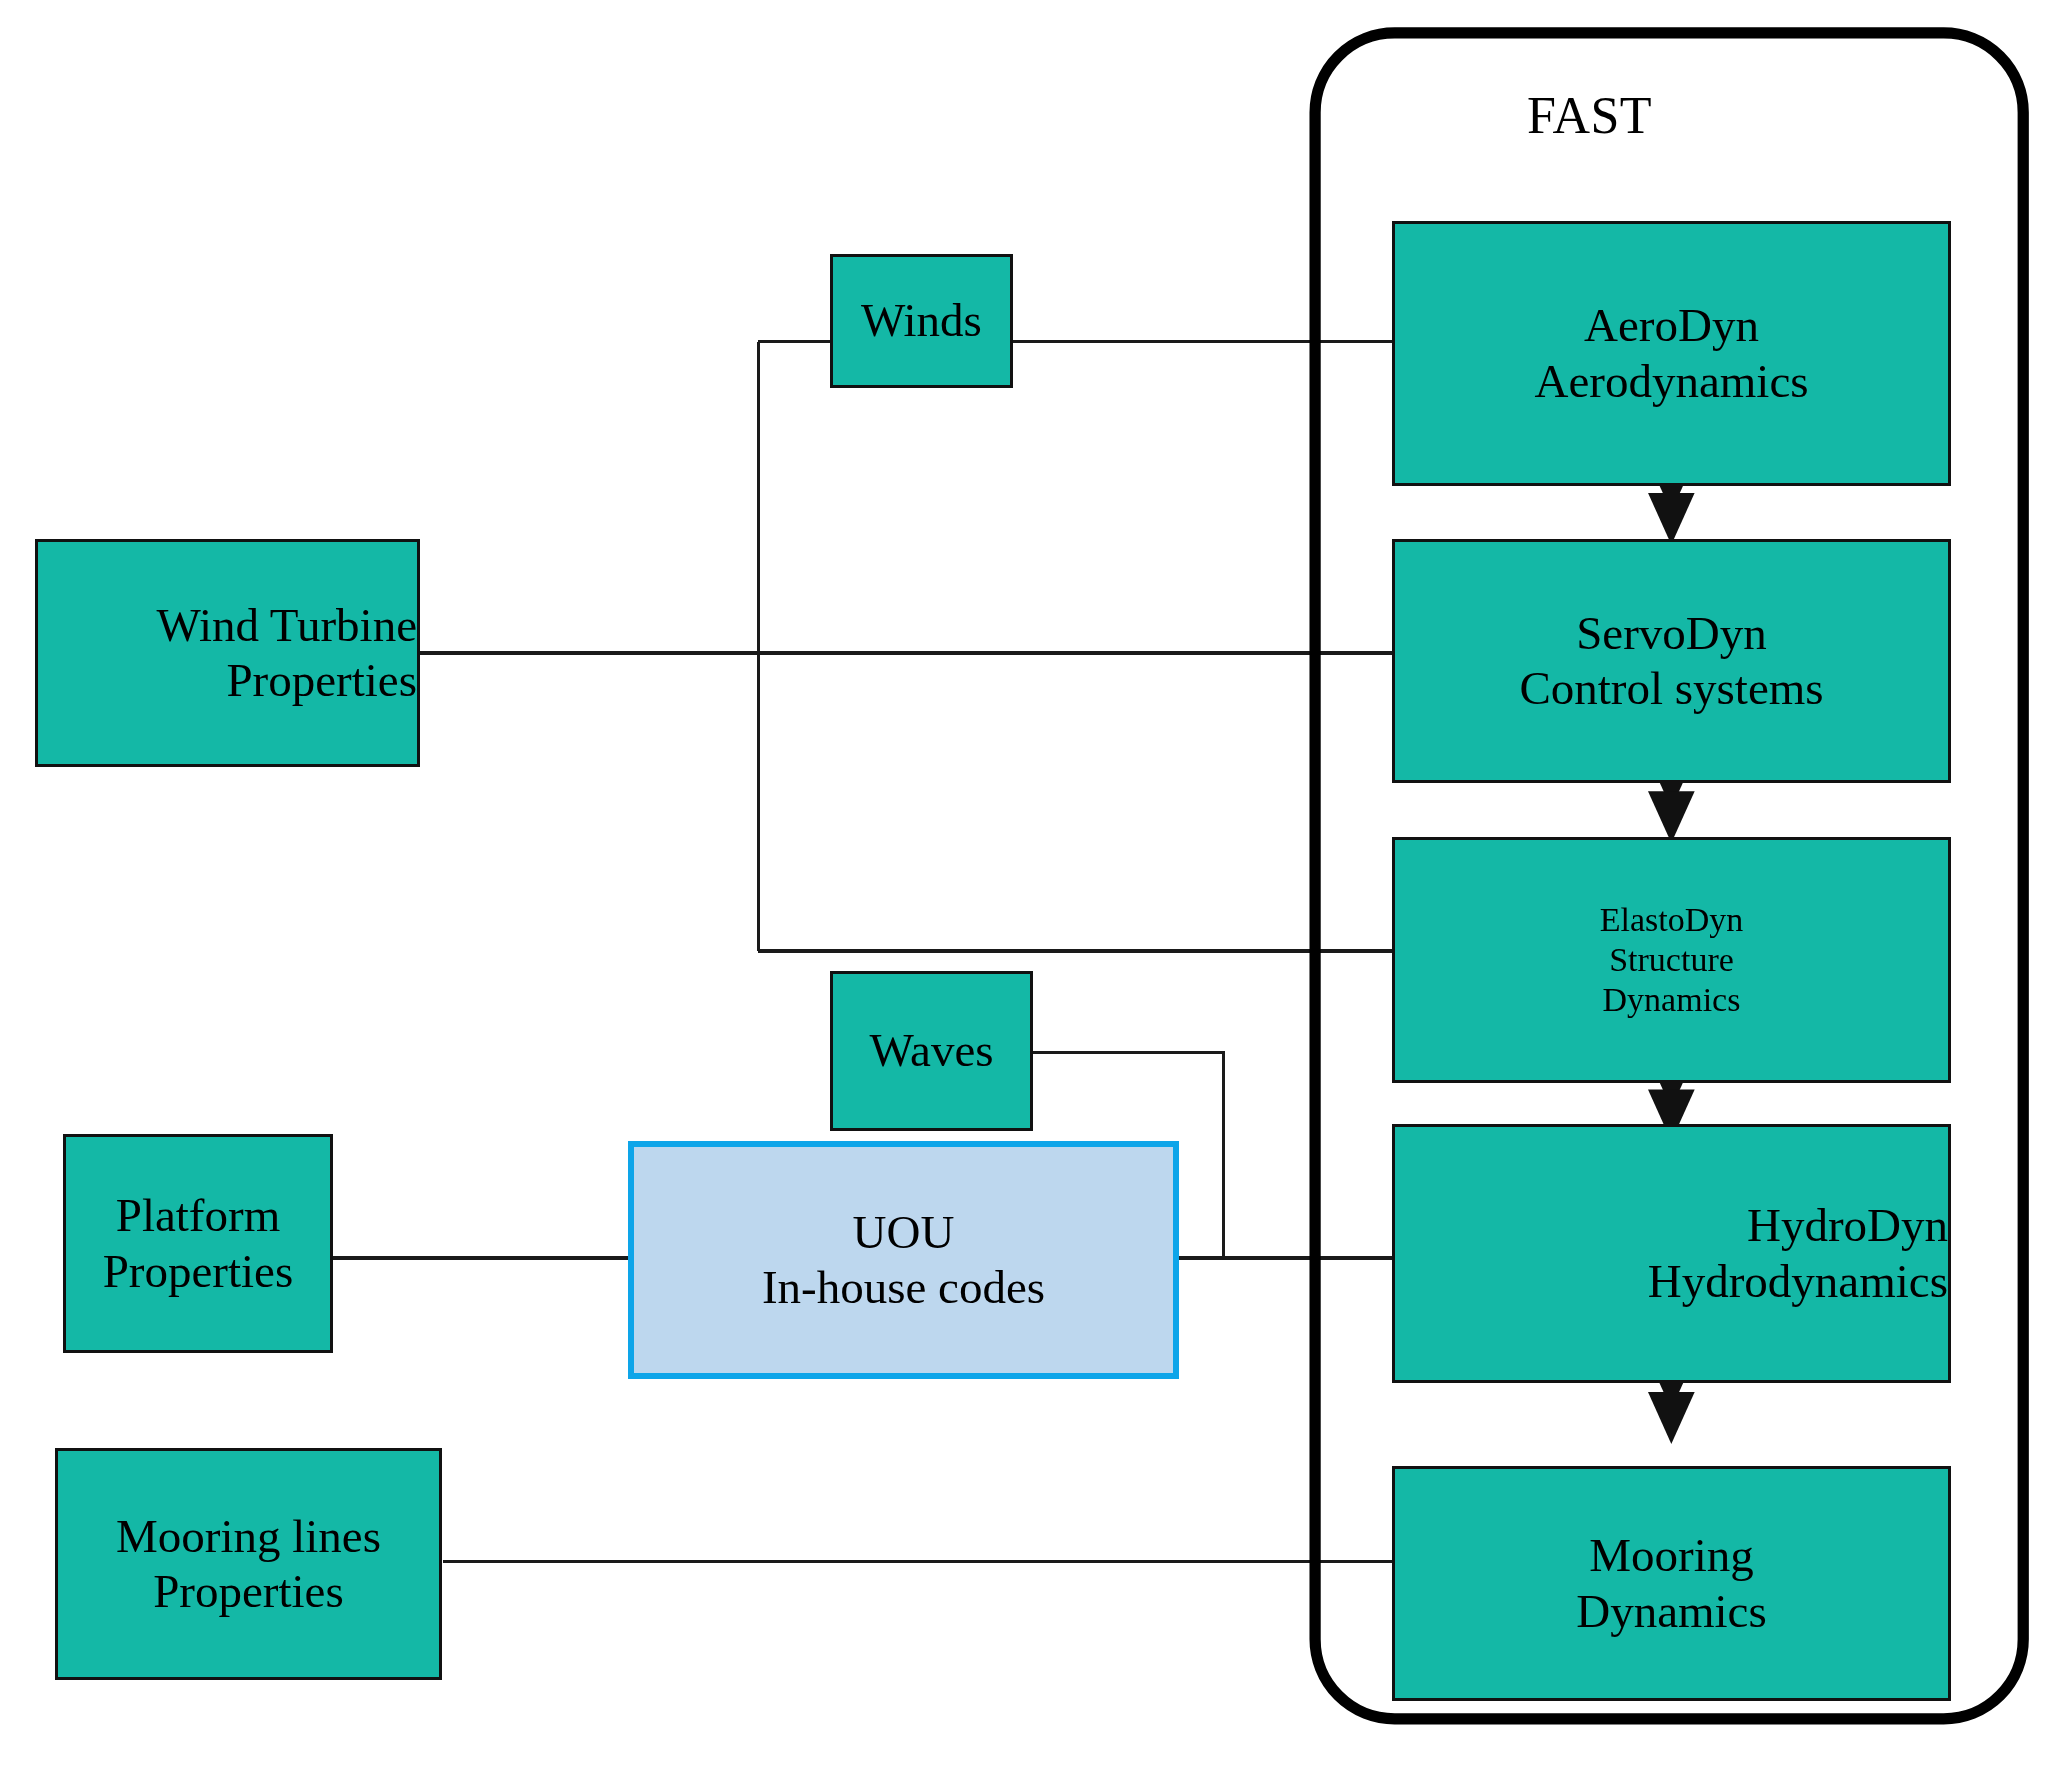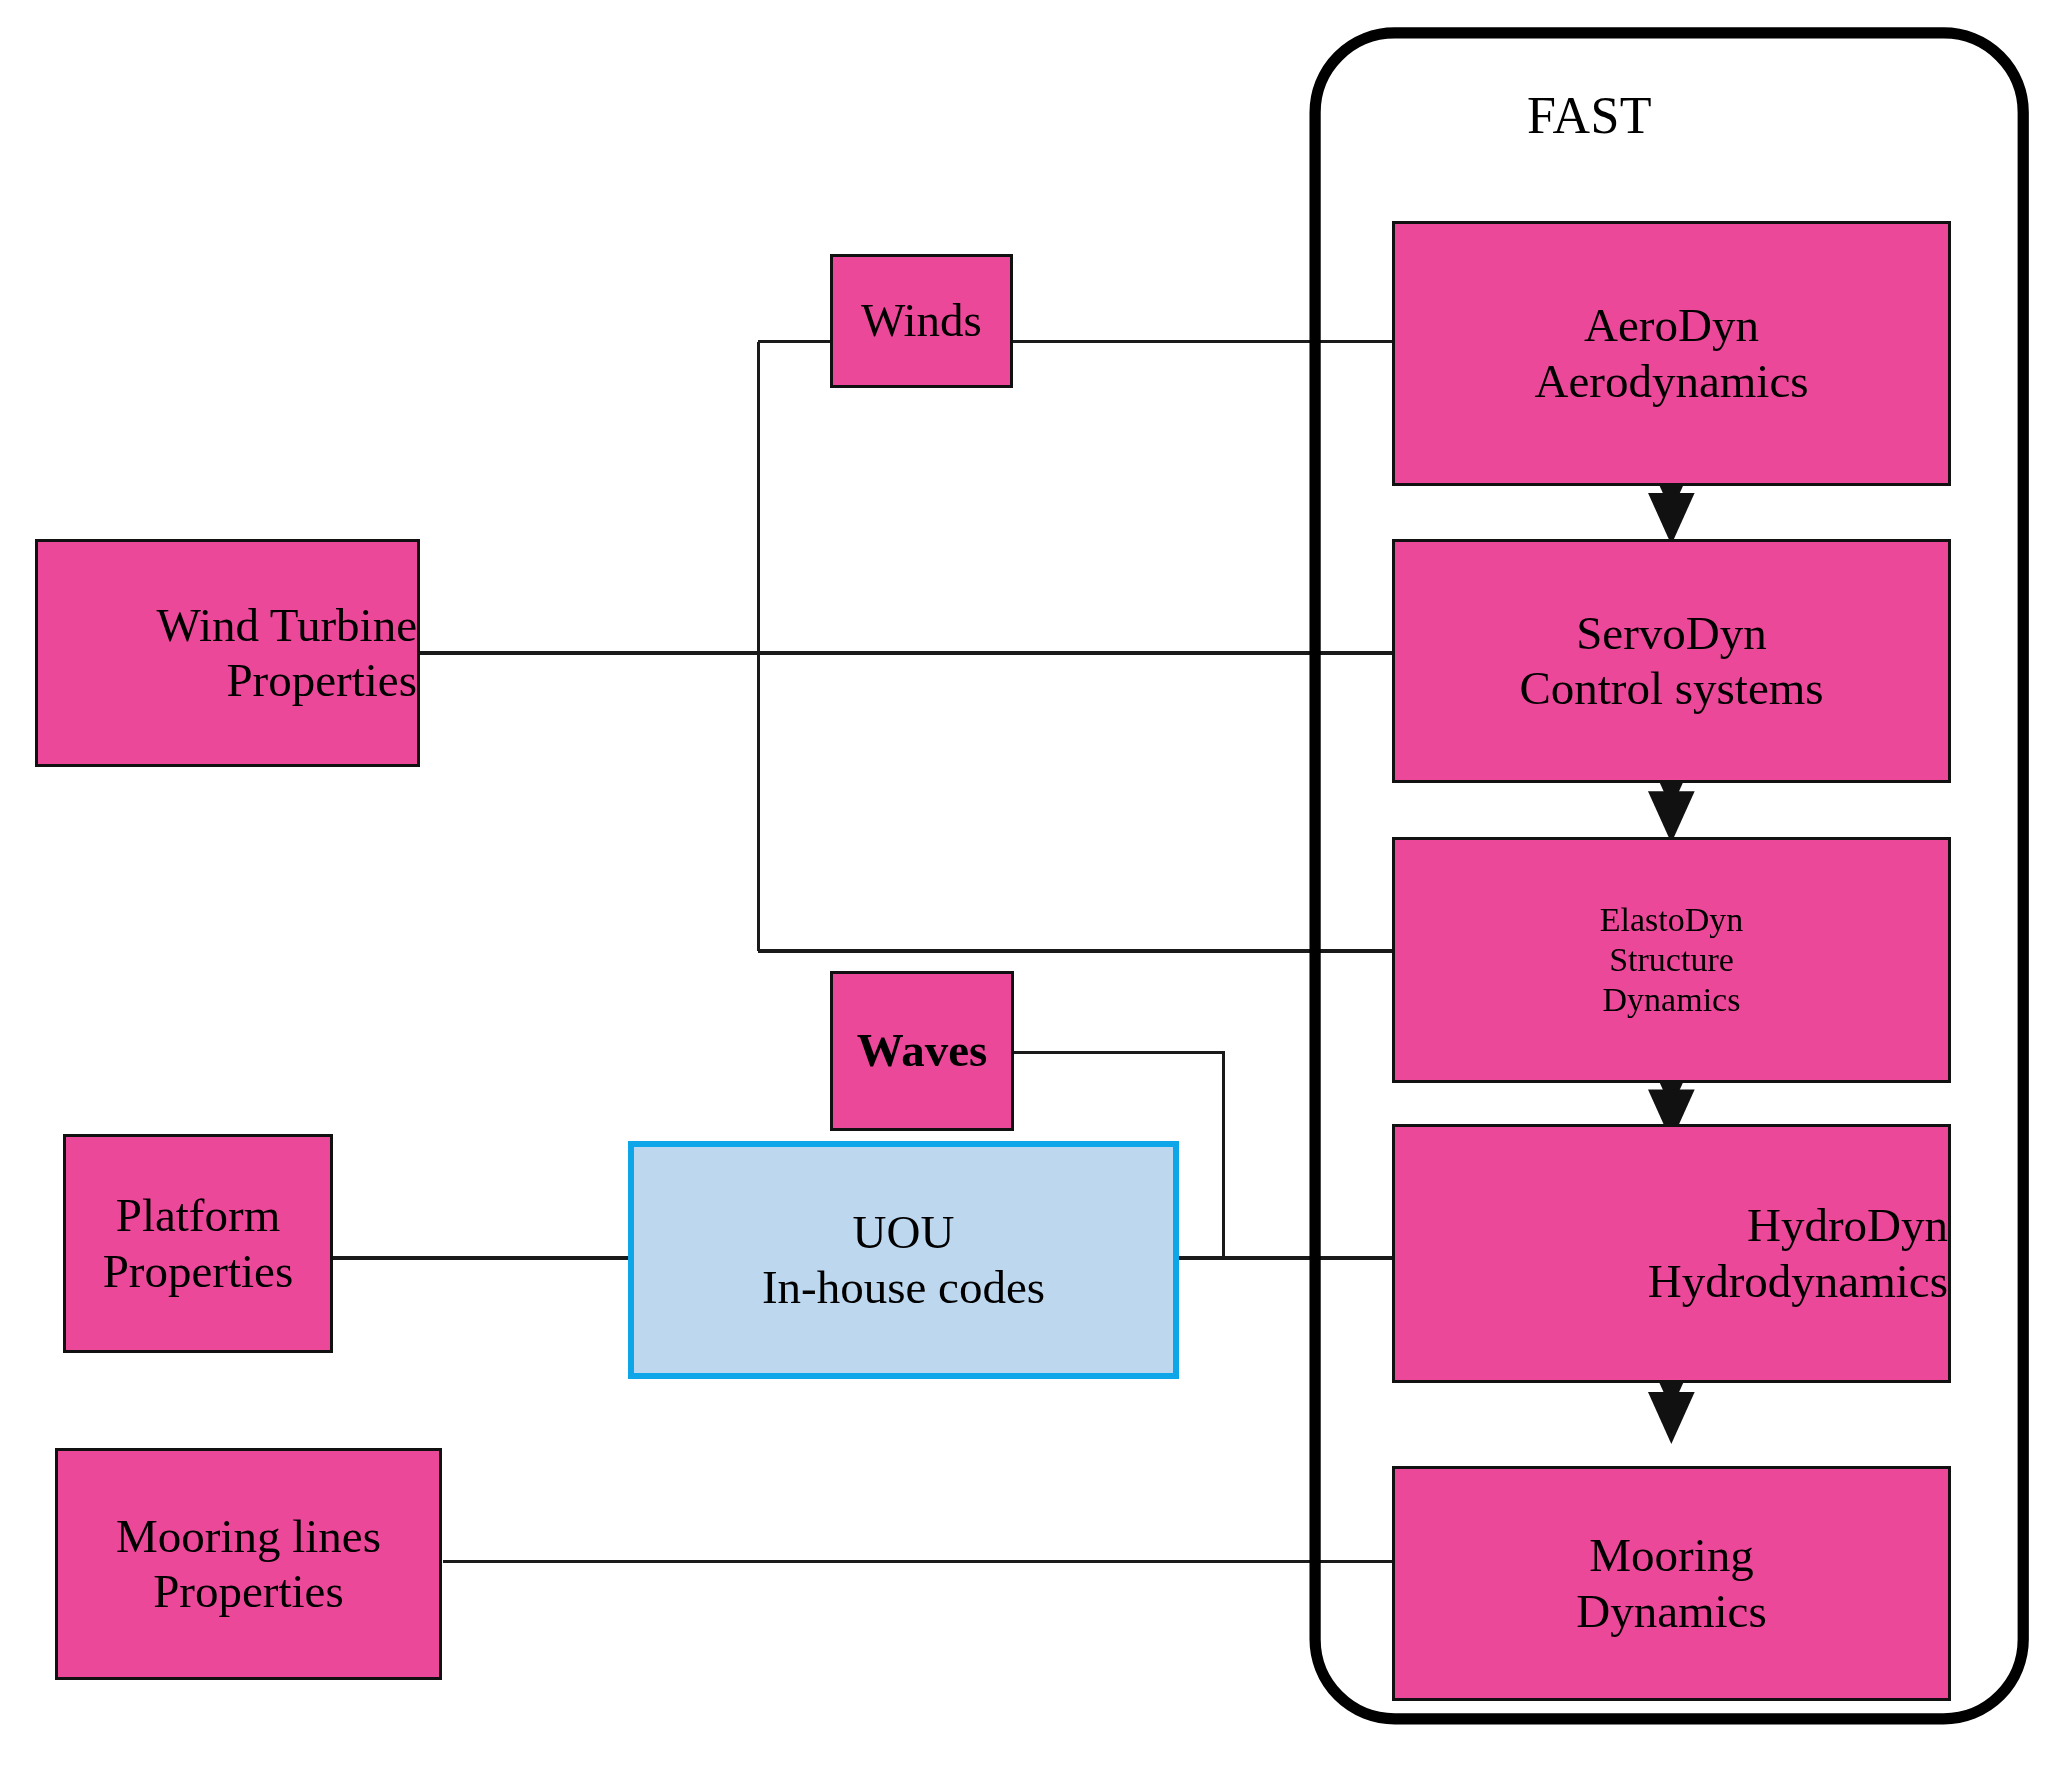--- a/index.html
+++ b/index.html
@@ -2,21 +2,21 @@
 <html style="font-size:14px"><head>
 <meta charset="utf-8">
 <style>
   html,body{margin:0;padding:0;background:#ffffff;}
   body{width:2063px;height:1782px;position:relative;overflow:hidden;
        font-family:"Liberation Serif","DejaVu Serif",serif;color:#000;}
   #canvas{position:absolute;inset:0;}
   svg.layer{position:absolute;left:0;top:0;width:2063px;height:1782px;}
   .node{position:absolute;box-sizing:border-box;display:flex;flex-direction:column;
         align-items:center;justify-content:center;text-align:center;
-        background:#ec4899;border:3.5px solid #111111;line-height:1.18;}
+        background:#14b8a6;border:3.5px solid #111111;line-height:1.18;}
   .node .ln{display:block;white-space:nowrap;}
   .node.blue{background:#bdd7ee;border:6px solid #0ea5e9;}
   .fast-label{position:absolute;font-size:52px;letter-spacing:0.4px;}
 </style>
 </head>
 <body>
 
 <div id="canvas">
 
   <svg class="layer" viewBox="0 0 2386 2061" preserveAspectRatio="none">
@@ -73,21 +73,21 @@
 
   <div class="node" style="left:55px;top:1448px;width:387px;height:232px;font-size:47px;">
     <span class="ln">Mooring lines</span>
     <span class="ln">Properties</span>
   </div>
 
   <div class="node" style="left:830px;top:254px;width:183px;height:134px;font-size:47px;">
     <span class="ln">Winds</span>
   </div>
 
-  <div class="node" style="left:830px;top:971px;width:184px;height:160px;font-size:47px;font-weight:bold;">
+  <div class="node" style="left:830px;top:971px;width:203px;height:160px;font-size:47px;">
     <span class="ln">Waves</span>
   </div>
 
   <div class="node blue" style="left:628px;top:1141px;width:551px;height:238px;font-size:47px;">
     <span class="ln">UOU</span>
     <span class="ln">In-house codes</span>
   </div>
 
   <div class="node" style="left:1392px;top:539px;width:559px;height:244px;font-size:47px;">
     <span class="ln">ServoDyn</span>

